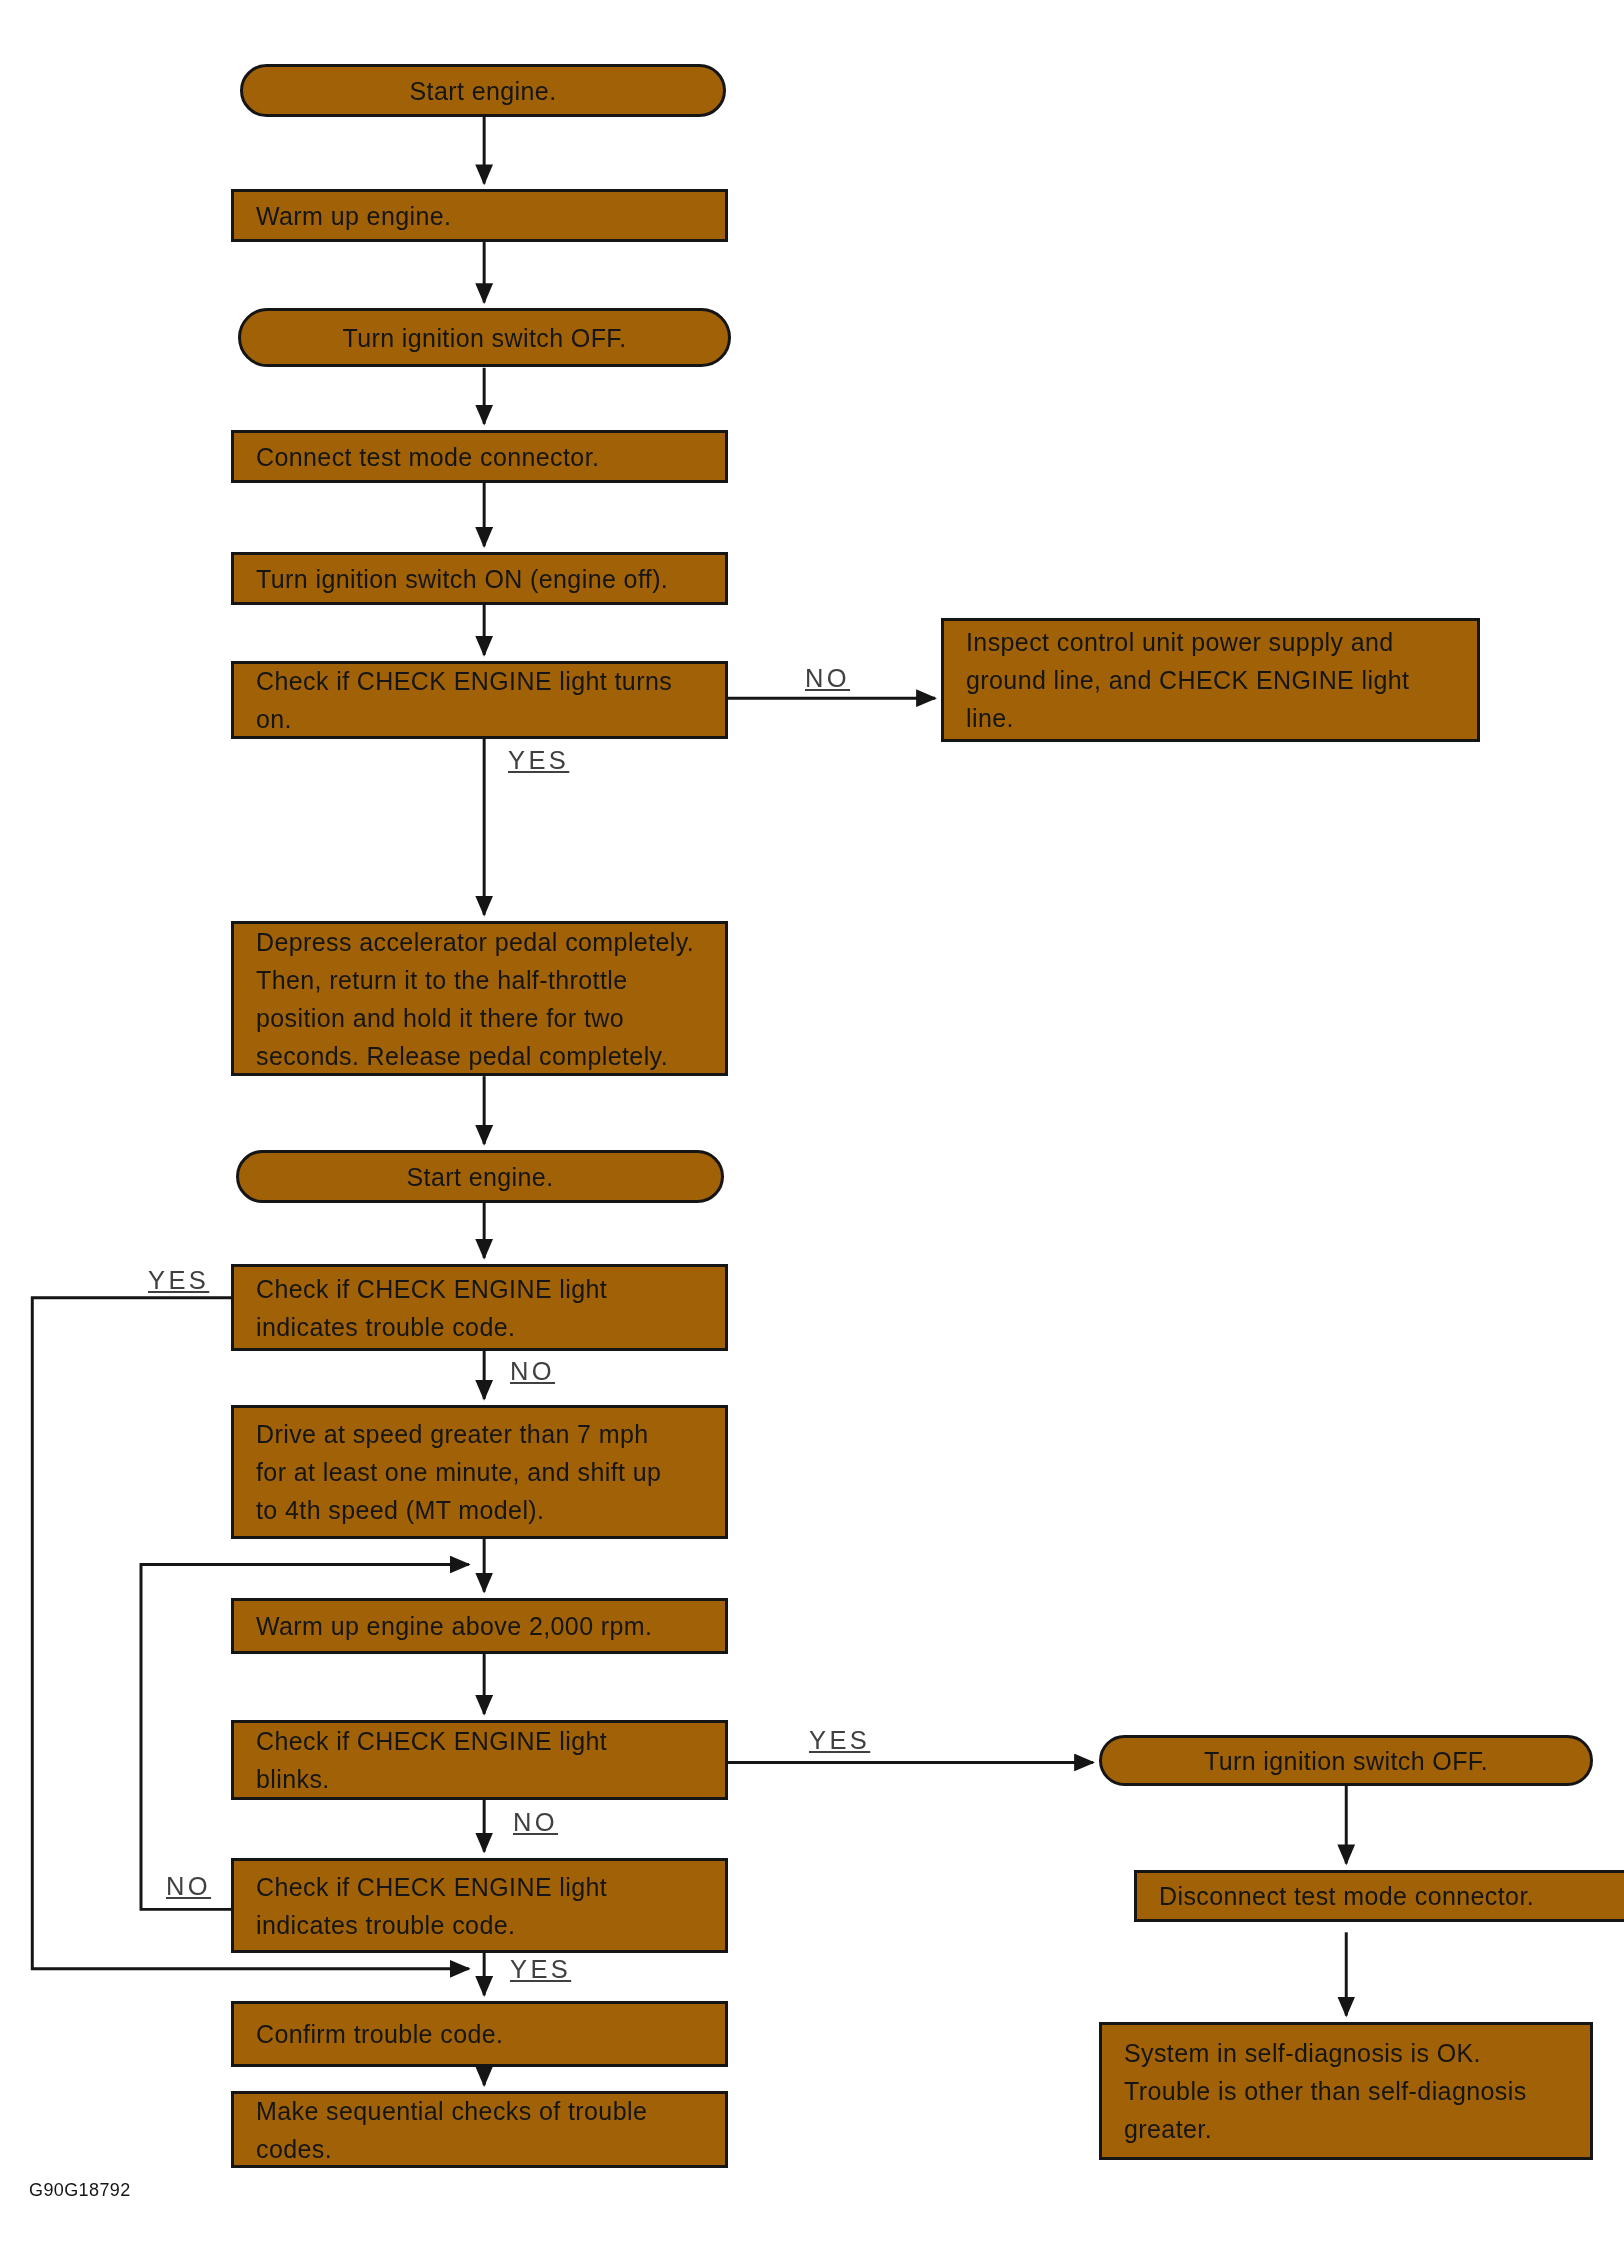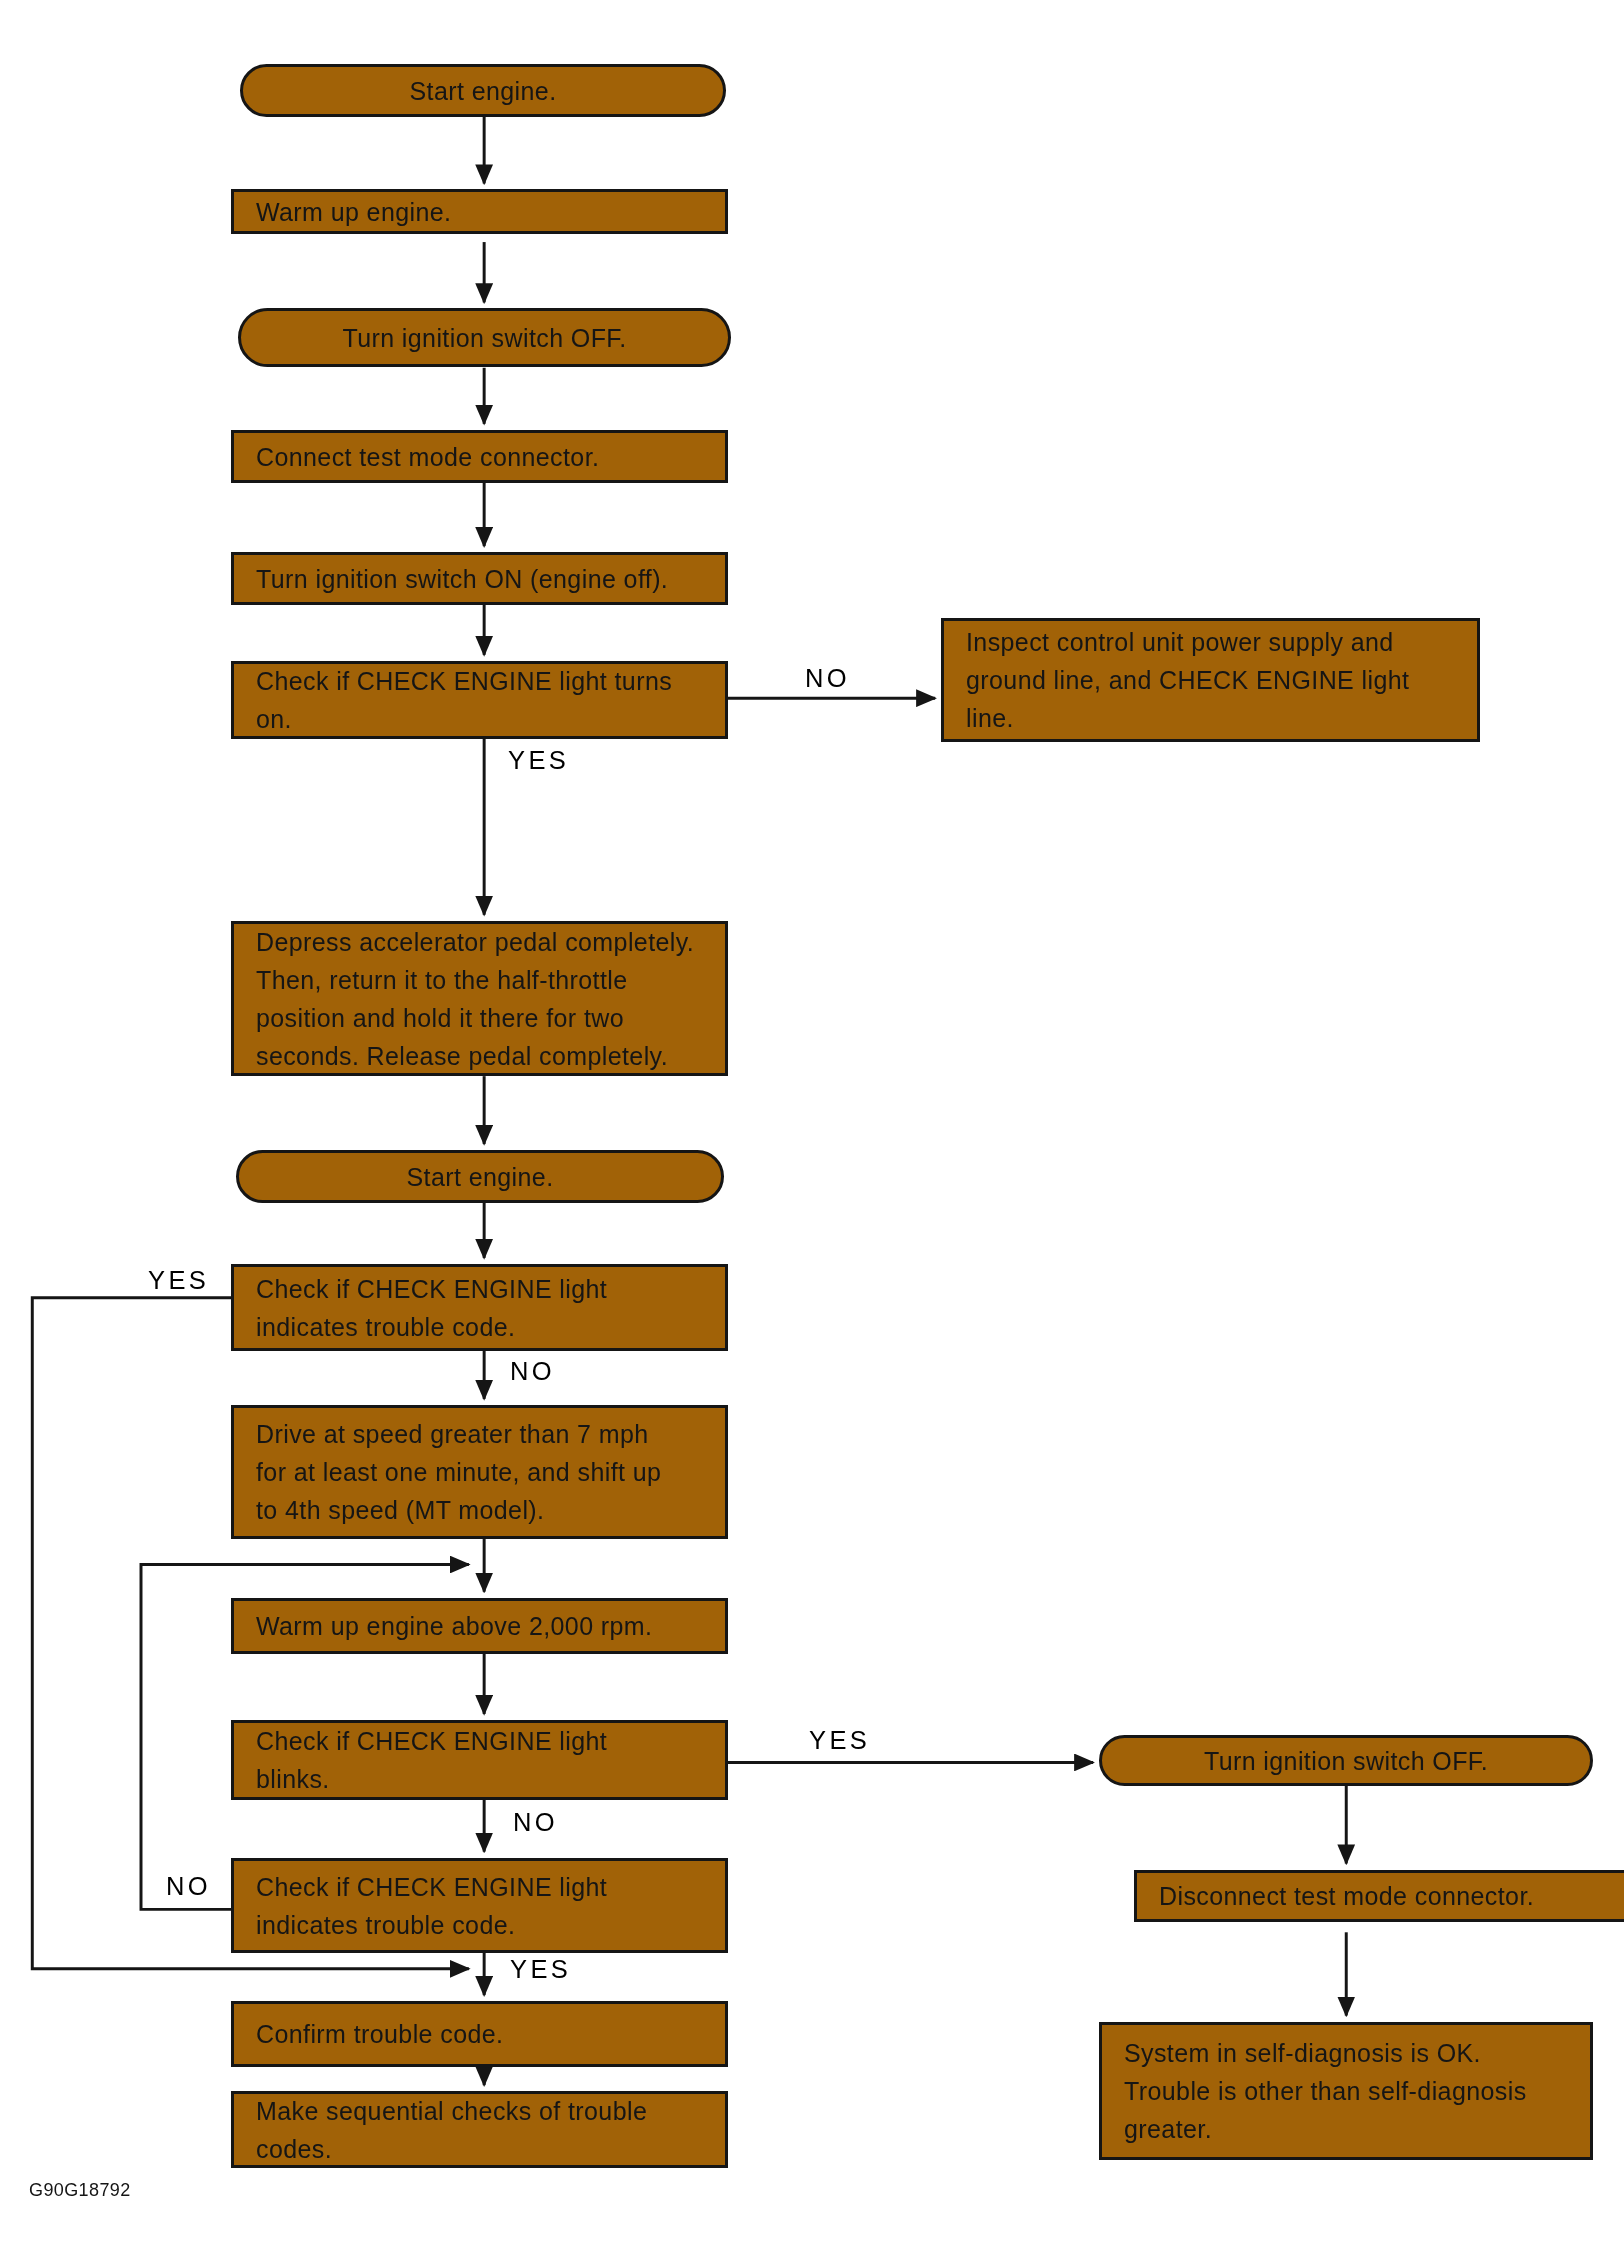--- a/index.html
+++ b/index.html
@@ -29,22 +29,23 @@
     border-radius:849px;
     justify-content:center;
     text-align:center;
     padding:0 10.2px;
   }
   .node .txt{white-space:pre-line;}
   .flow-label{
     position:absolute;
     font-size:25.5px;
     letter-spacing:3.4px;
-    color:#000000;
+    color:#404040;
     white-space:nowrap;
+    text-decoration:underline;
   }
   .doc-code{
     position:absolute;
     left:29px;top:2180px;
     font-size:18px;
     letter-spacing:0.4px;
     color:#151515;
   }
 </style>
 </head>
@@ -77,21 +78,21 @@
     <polyline points="570,2299 570,2349" marker-end="url(#arrow)"></polyline>
     <polyline points="570,2434 570,2455" marker-end="url(#arrow)"></polyline>
     <polyline points="1585,2102 1585,2194" marker-end="url(#arrow)"></polyline>
     <polyline points="1585,2275 1585,2373" marker-end="url(#arrow)"></polyline>
   </svg>
 
   <div class="node oval" style="left:240px;top:64px;width:486px;height:53px">
     <span class="txt">Start engine.</span>
   </div>
 
-  <div class="node" style="left:231px;top:189px;width:497px;height:45px">
+  <div class="node" style="left:231px;top:189px;width:497px;height:53px">
     <span class="txt">Warm up engine.</span>
   </div>
 
   <div class="node oval" style="left:238px;top:308px;width:493px;height:59px">
     <span class="txt">Turn ignition switch OFF.</span>
   </div>
 
   <div class="node" style="left:231px;top:430px;width:497px;height:53px">
     <span class="txt">Connect test mode connector.</span>
   </div>

